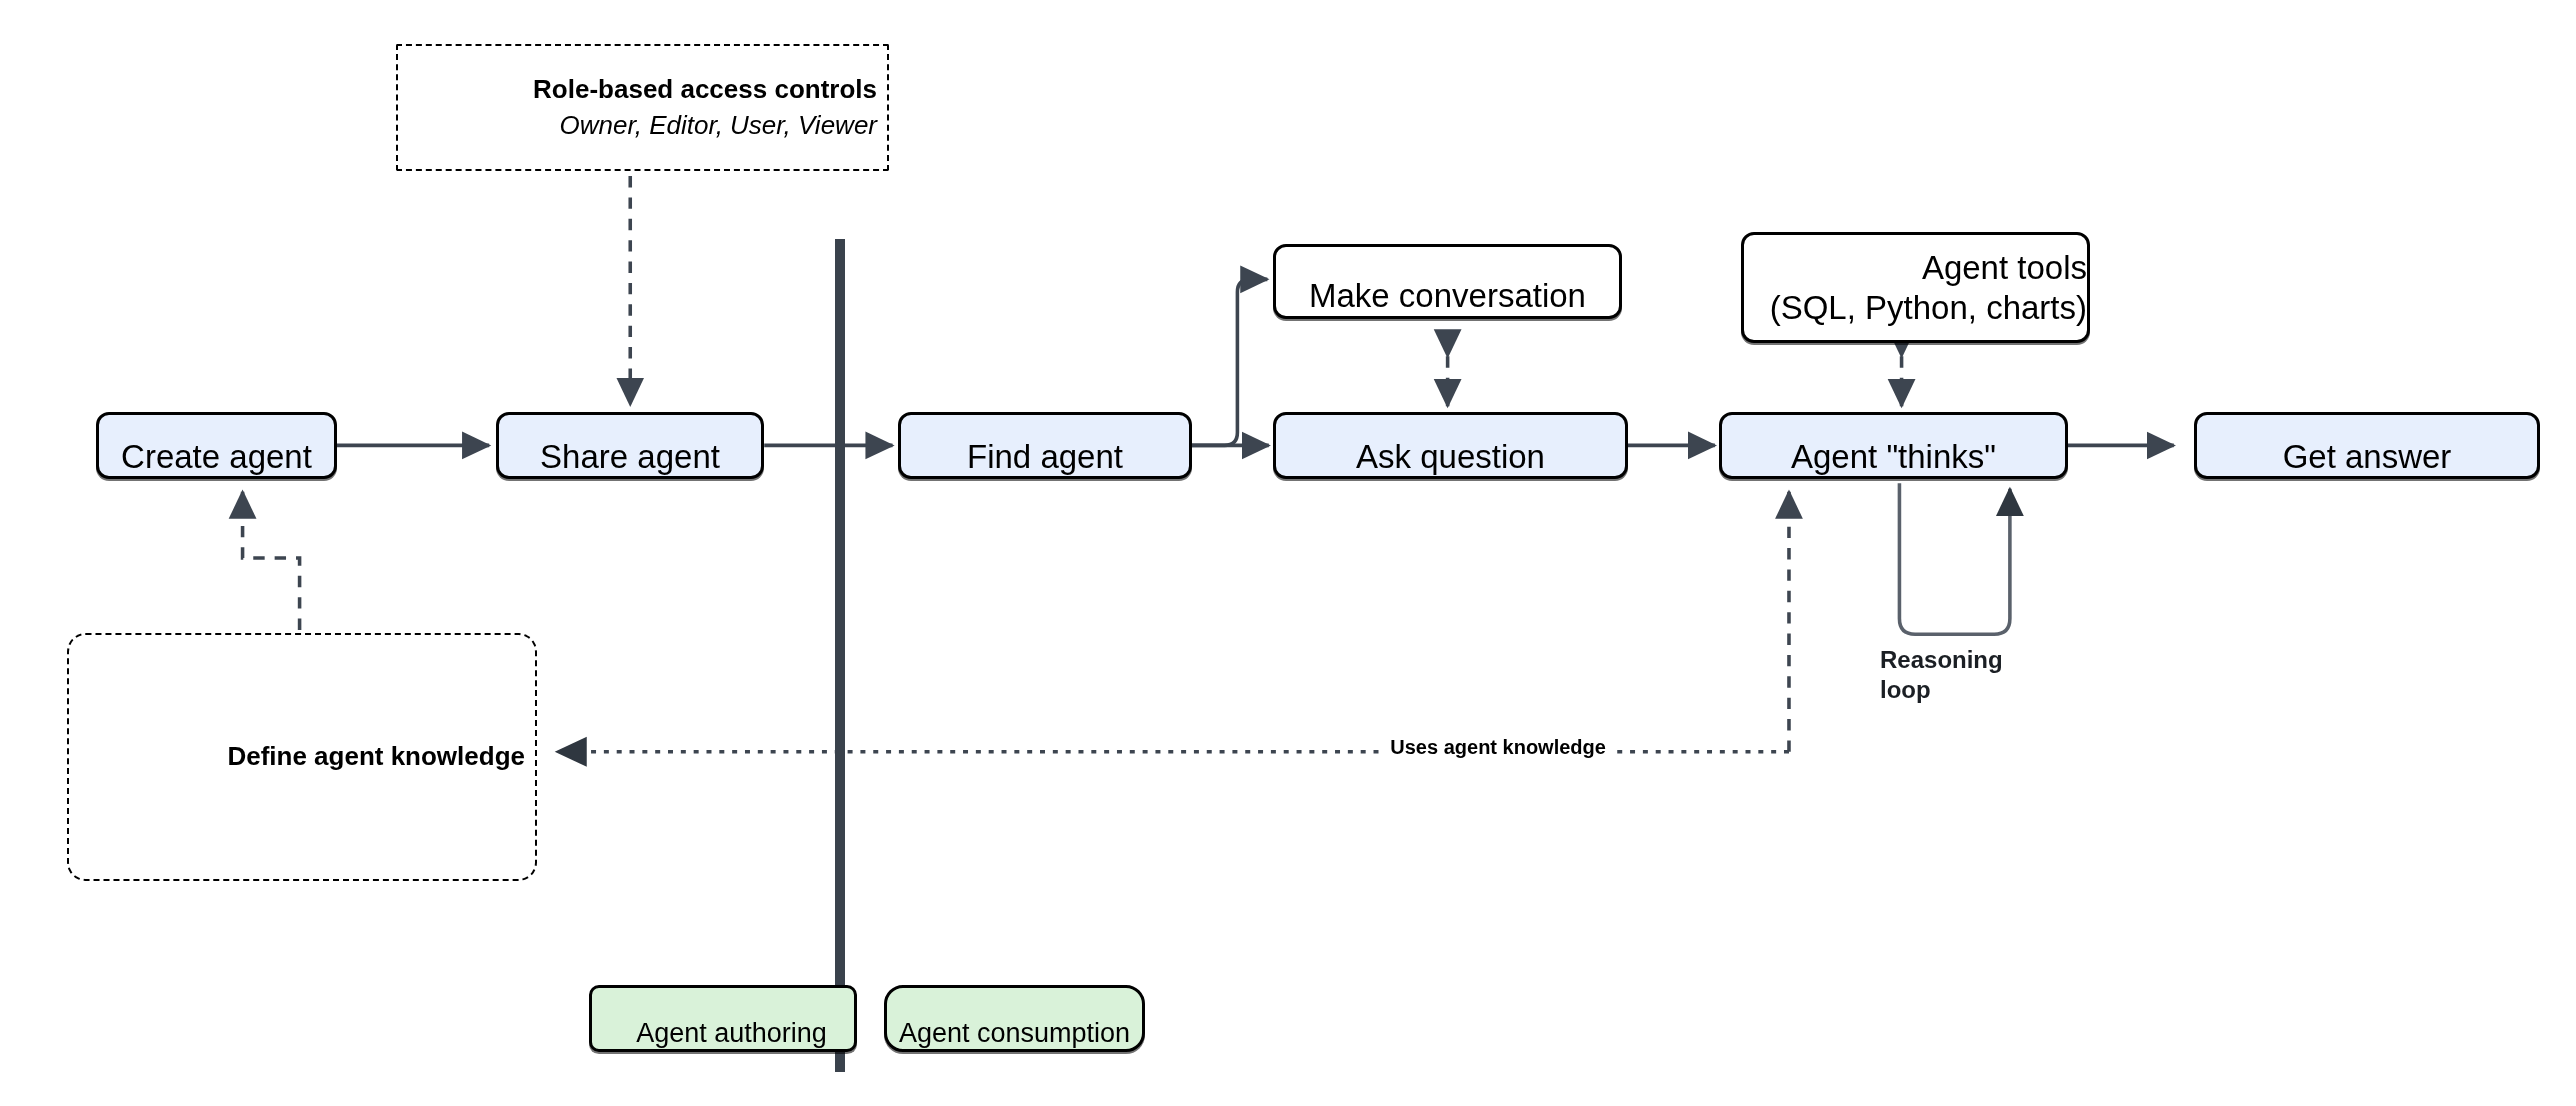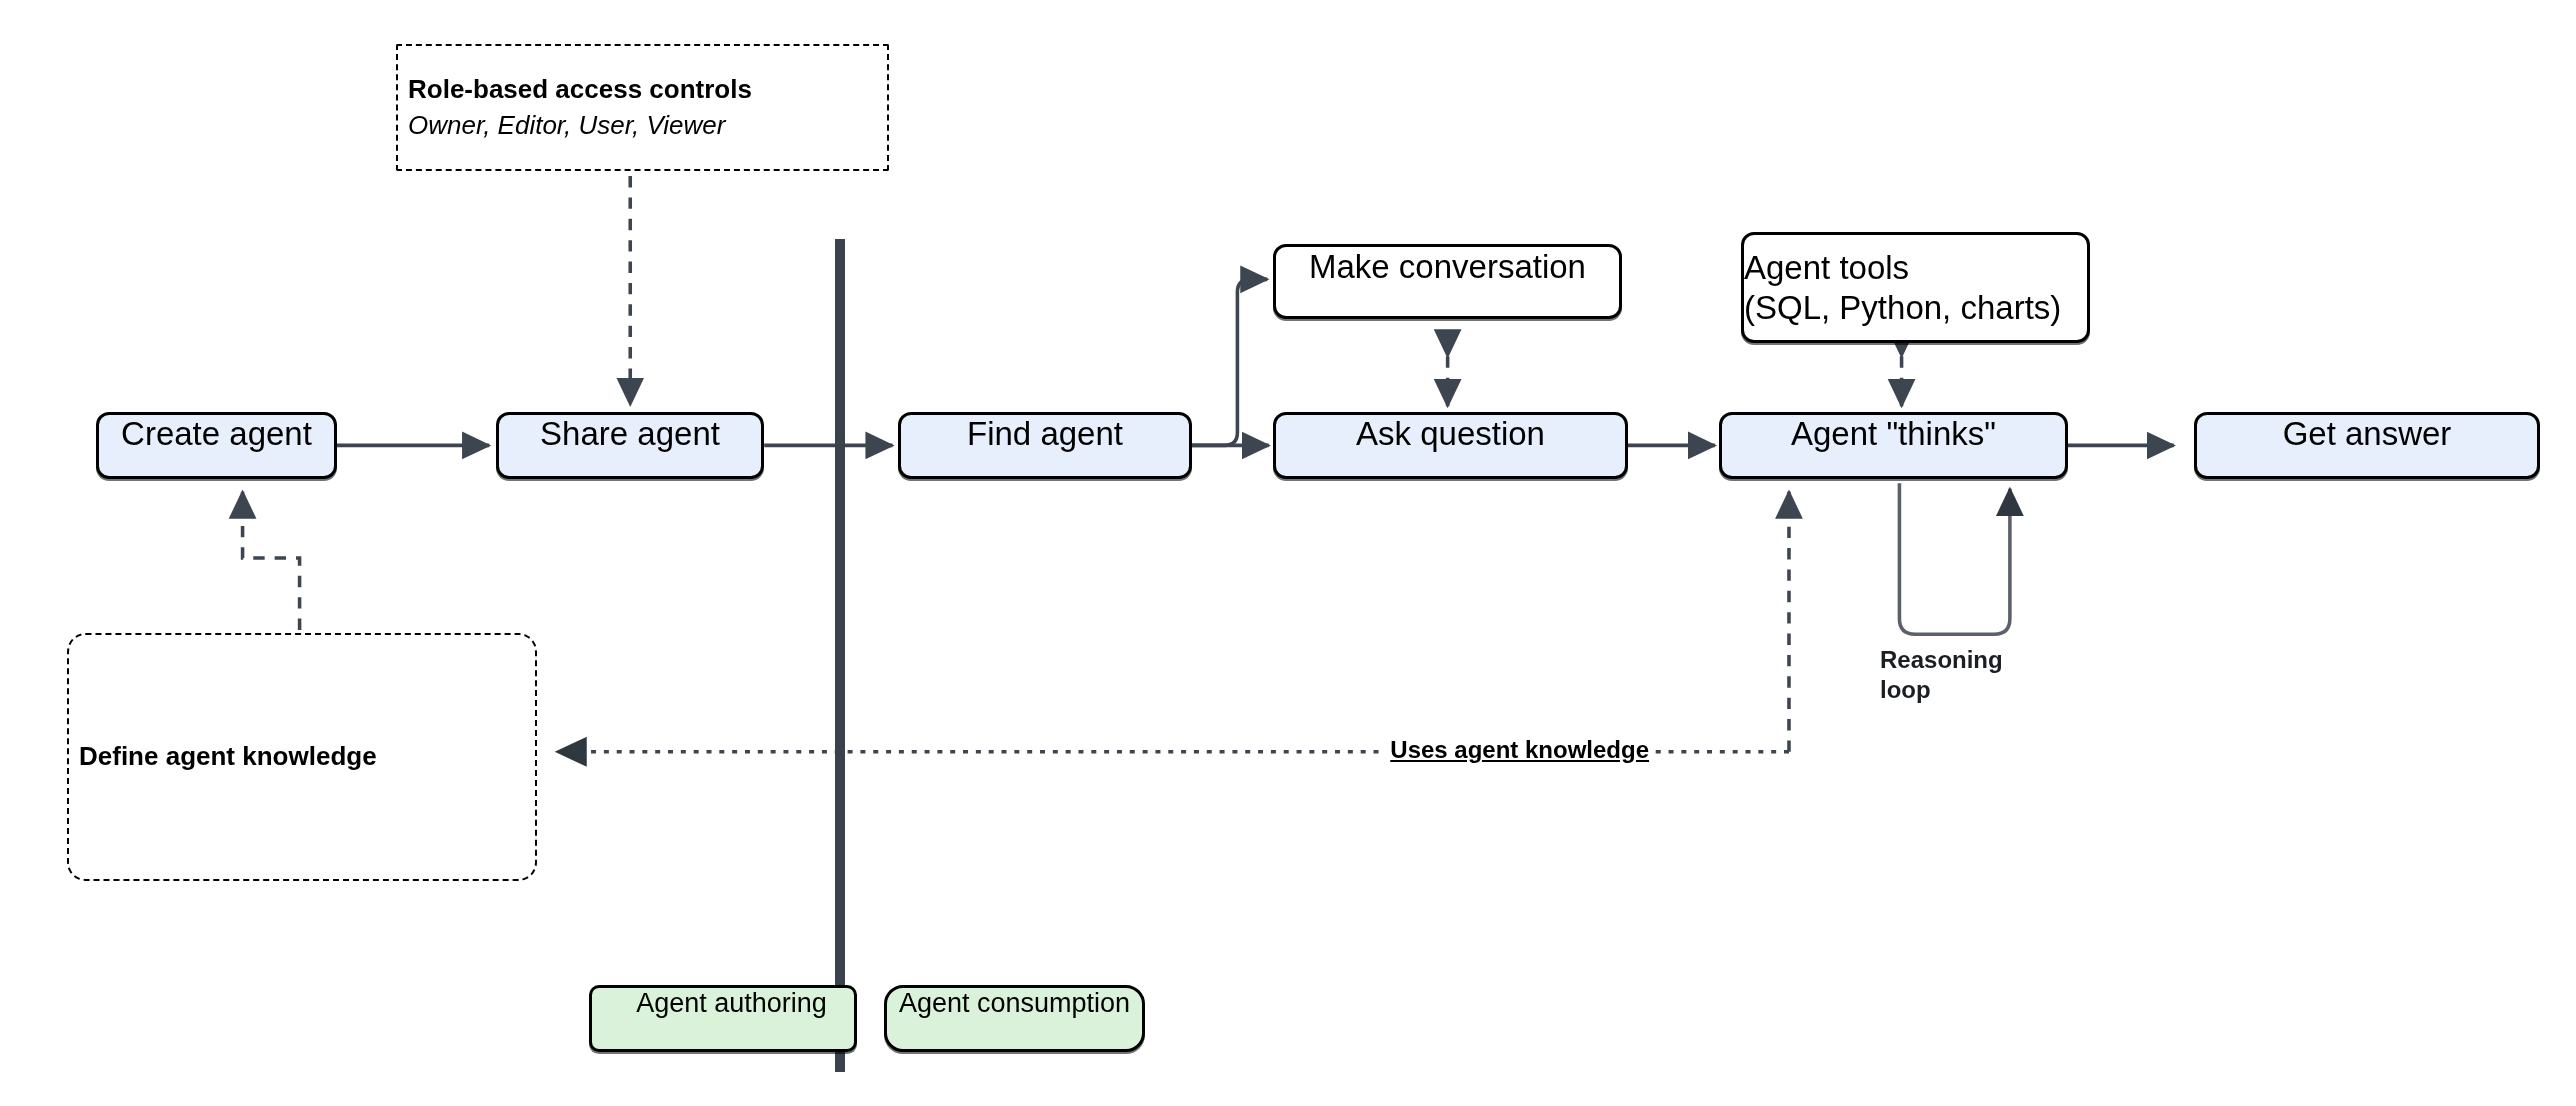--- a/index.html
+++ b/index.html
@@ -23,21 +23,21 @@
     position: absolute;
     left: 0;
     top: 0;
     width: 2576px;
     height: 1106px;
   }
   .node {
     position: absolute;
     box-sizing: border-box;
     display: flex;
-    align-items: flex-start;
+    align-items: flex-end;
     justify-content: center;
     text-align: center;
     color: #000000;
     z-index: 3;
   }
   .node-process {
     background: #e7effd;
     border: 3.6px solid #000000;
     border-radius: 13px;
     font-size: 33px;
@@ -96,25 +96,24 @@
   .divider {
     position: absolute;
     background: #3a424c;
     z-index: 2;
   }
   .edge-label {
     position: absolute;
     background: #ffffff;
     color: #000000;
     font-weight: bold;
-    font-size: 24px;
+    font-size: 20px;
     white-space: nowrap;
     padding: 0 4.3px;
     z-index: 4;
-    text-decoration: underline;
   }
   .loop-label {
     position: absolute;
     color: #1b1f24;
     font-weight: bold;
     font-size: 24px;
     line-height: 1.25;
     text-align: left;
     z-index: 4;
   }

